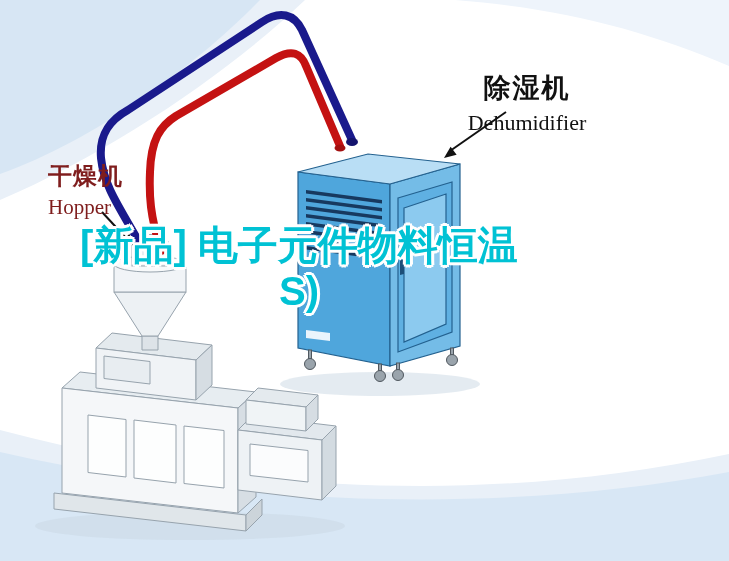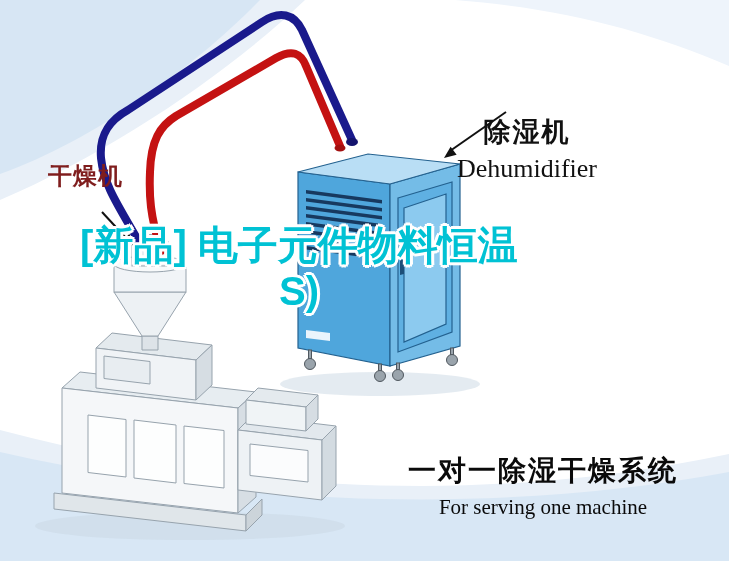--- a/index.html
+++ b/index.html
@@ -8,22 +8,22 @@
     background:#ffffff;
     font-family:"Liberation Sans", sans-serif;
   }
   .stage svg { position:absolute; left:0; top:0; }
 
   .hopper-label { position:absolute; left:48px; top:160px; color:#7f1d1d; }
   .hopper-label .zh { font-size:24px; font-weight:bold; letter-spacing:1px; }
   .hopper-label .en { font-family:"Liberation Serif", serif; font-size:21px; margin-top:3px; }
 
   .dehu-label { position:absolute; left:452px; top:70px; width:150px; text-align:center; color:#111; }
-  .dehu-label .zh { font-size:27px; font-weight:bold; letter-spacing:2px;margin-top:44px; }
-  .dehu-label .en { font-family:"Liberation Serif", serif; font-size:26px; margin-top:4px; }
+  .dehu-label .zh { font-size:27px; font-weight:bold; letter-spacing:2px; }
+  .dehu-label .en { font-family:"Liberation Serif", serif; font-size:22px; margin-top:4px; }
 
   .product-title {
     position:absolute; left:0; top:222px; width:598px; text-align:center;
     font-weight:800; font-size:40px; line-height:46px; color:#00c2d4;
     text-shadow:
       -2px -2px 0 #fff, 0 -2px 0 #fff, 2px -2px 0 #fff,
       -2px  0   0 #fff, 2px  0   0 #fff,
       -2px  2px 0 #fff, 0  2px 0 #fff, 2px 2px 0 #fff,
       -3px 0 0 #fff, 3px 0 0 #fff, 0 3px 0 #fff, 0 -3px 0 #fff;
   }
@@ -129,30 +129,27 @@
     <g stroke="#111" fill="#111">
       <line x1="506" y1="112" x2="450" y2="151" stroke-width="2"></line>
       <polygon points="444,158 450.6,146.8 456.6,154.8" stroke="none"></polygon>
       <line x1="102" y1="212" x2="126" y2="238" stroke-width="2"></line>
       <polygon points="134,246 122.2,240.7 129.4,233.9" stroke="none"></polygon>
     </g>
   </svg>
 
   <div class="hopper-label">
     <div class="zh">干燥机</div>
+    <div class="en">Hopper</div>
   </div>
 
   <div class="dehu-label">
     <div class="zh">除湿机</div>
     <div class="en">Dehumidifier</div>
   </div>
 
   <div class="product-title">
     <div>[新品] 电子元件物料恒温</div>
     <div>S)</div>
   </div>
 
-  <div class="caption">
-    <div class="zh">一对一除湿干燥系统</div>
-    <div class="en">For serving one machine</div>
-  </div>
 
 </div>
 
 </body></html>

